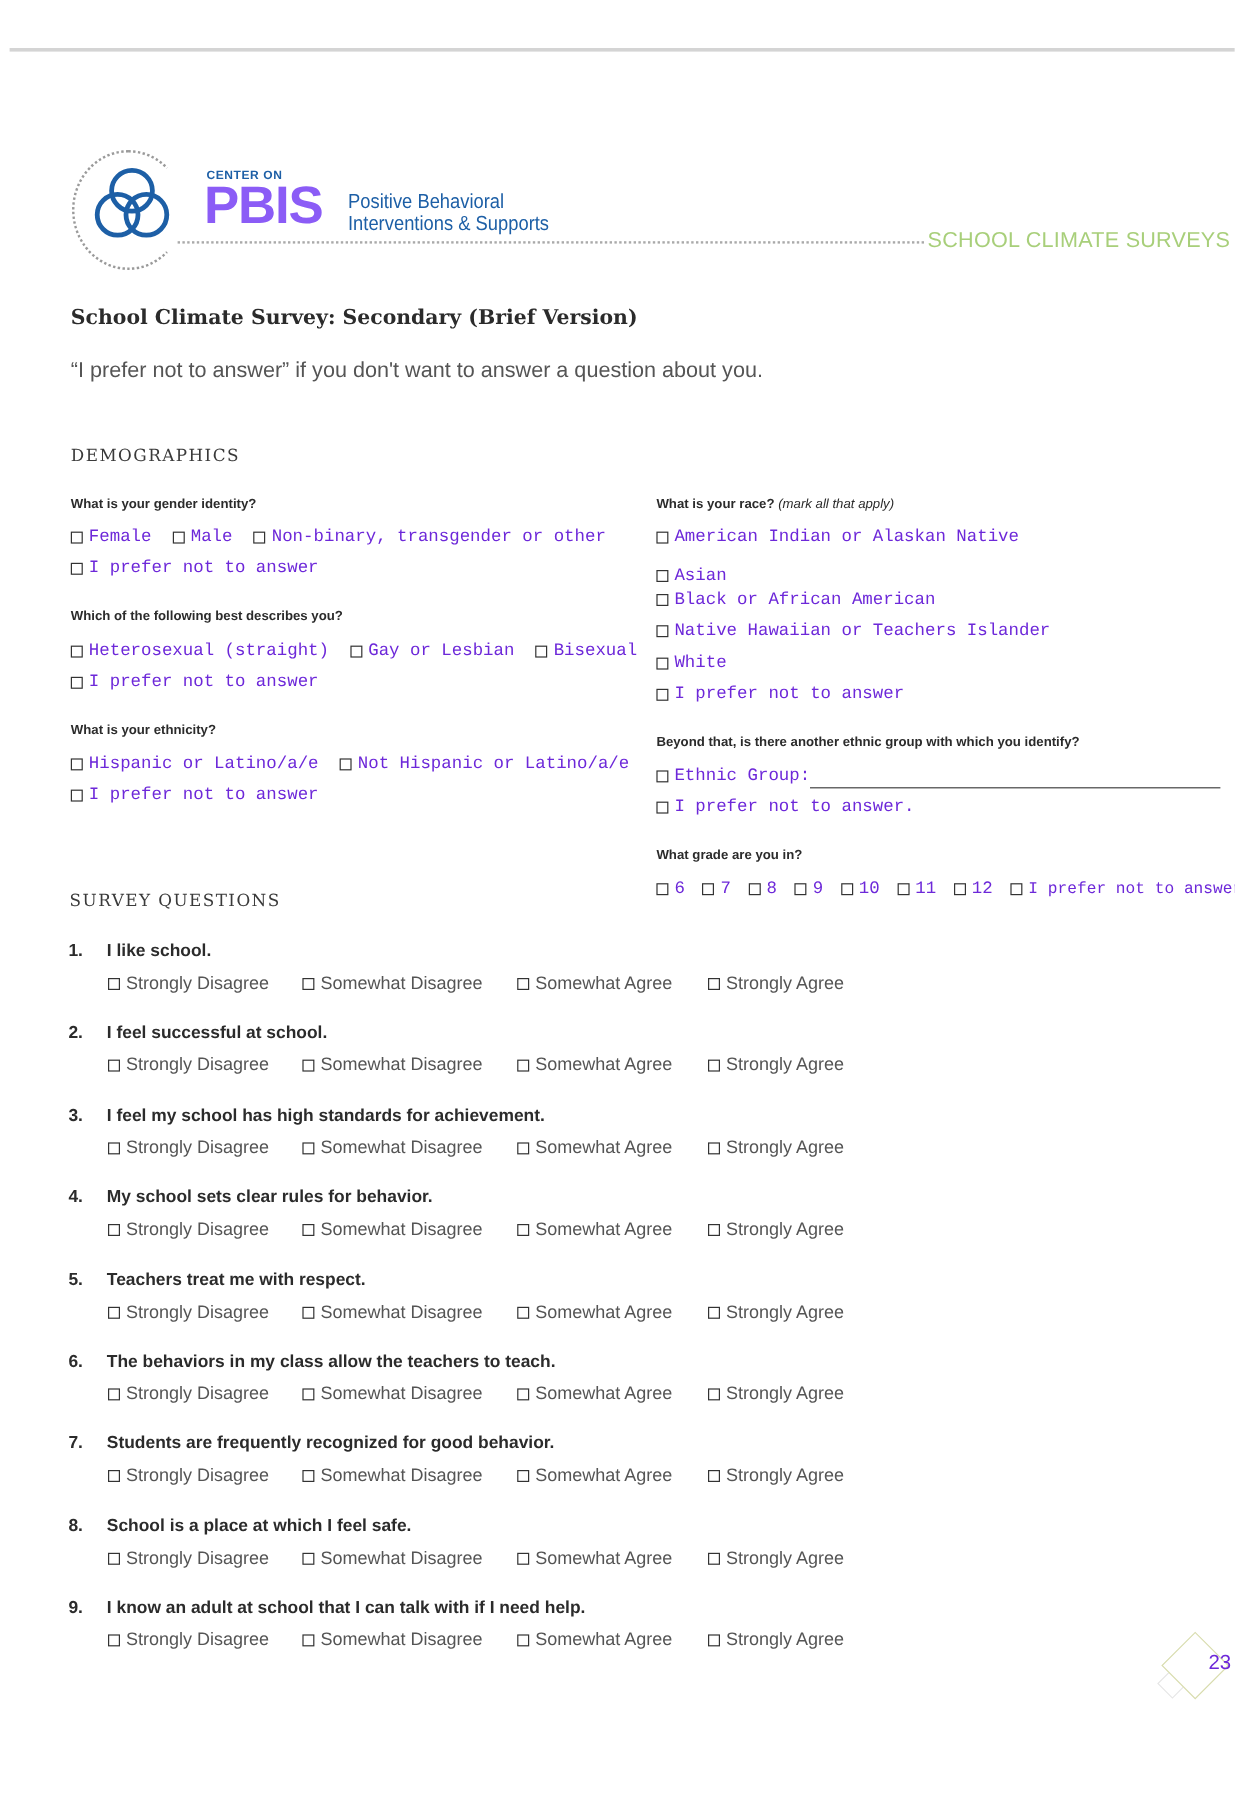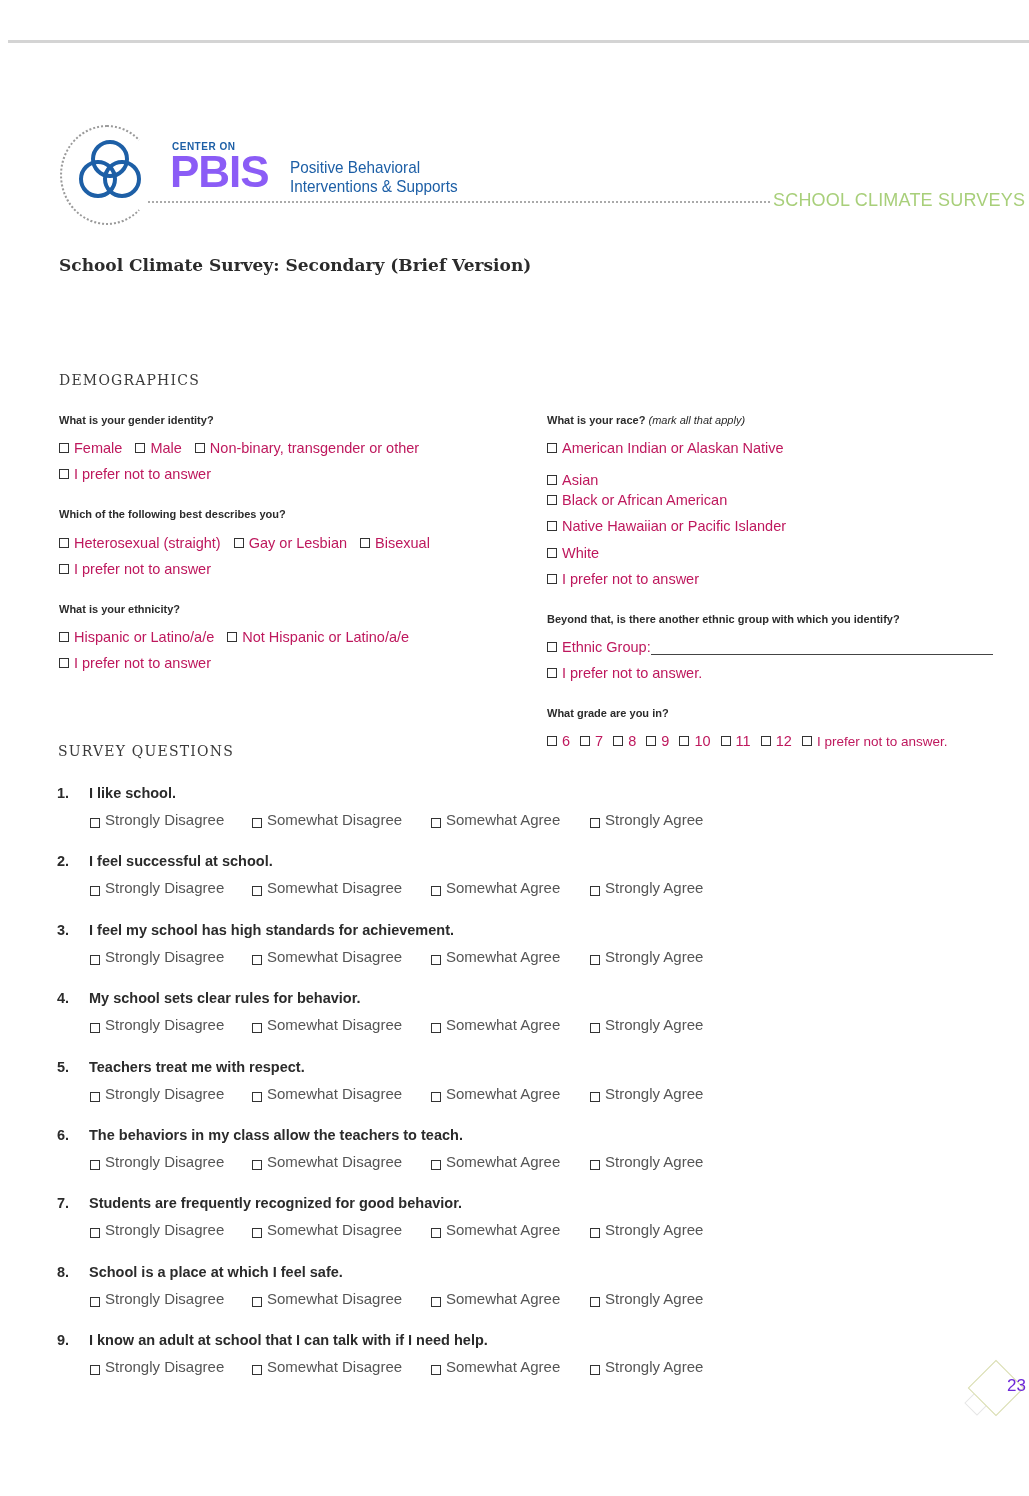--- a/index.html
+++ b/index.html
@@ -19,30 +19,30 @@
   .pbis-sub { left: 290px; top: 158px; font-family: "Liberation Sans", sans-serif; font-size: 17px; line-height: 19px; color: #1d5fa6; transform: scaleX(.9); transform-origin: left; }
   .dotline { left: 148px; top: 201px; width: 622px; border-top: 2px dotted #aaa; }
   .climate { left: 773px; top: 190px; font-family: "Liberation Sans", sans-serif; font-size: 18px; color: #a8cf7a; letter-spacing: .2px; }
 
   .doc-title { left: 59px; top: 255px; font-family: "DejaVu Serif", serif; font-weight: bold; font-size: 17px; color: #2b2b2b; }
   .intro { left: 59px; top: 293px; font-family: "Liberation Sans", sans-serif; font-size: 18px; line-height: 31px; color: #555; }
   .section { font-family: "DejaVu Serif", serif; font-size: 14px; color: #3a3a3a; letter-spacing: 1.2px; }
 
   .q { font-family: "Liberation Sans", sans-serif; font-weight: bold; font-size: 11px; color: #2b2b2b; }
   .q i { font-weight: normal; }
-  .opt-row { font-family: Liberation Sans, sans-serif; font-size: 14.5px; color: #be185d; white-space: nowrap; }
+  .opt-row { font-family: Liberation Mono, monospace; font-size: 14.5px; color: #6d28d9; white-space: nowrap; }
   .opt { display: inline-flex; align-items: center; margin-right: 9px; }
   .box { display: inline-block; width: 10px; height: 10px; border: 1.6px solid #333; margin-right: 5px; box-sizing: border-box; }
 
   .blank { display: inline-block; width: 342px; border-bottom: 1.5px solid #444; height: 14px; vertical-align: bottom; }
 
   .sq-num { font-family: "Liberation Sans", sans-serif; font-weight: bold; font-size: 14.5px; color: #2b2b2b; position: absolute; left: 57px; }
   .sq-text { font-family: "Liberation Sans", sans-serif; font-weight: bold; font-size: 14.5px; color: #2b2b2b; position: absolute; left: 89px; }
   .likert { position: absolute; left: 90px; font-family: "Liberation Sans", sans-serif; font-size: 15px; color: #555; white-space: nowrap; }
-  .likert .lk { position: absolute; display: inline-flex; align-items: flex-end; top: 0; }
+  .likert .lk { position: absolute; display: inline-flex; align-items: center; top: 0; }
   .likert .lk:nth-child(1) { left: 0; }
   .likert .lk:nth-child(2) { left: 162px; }
   .likert .lk:nth-child(3) { left: 341px; }
   .likert .lk:nth-child(4) { left: 500px; }
 
   .pagenum-wrap { left: 962px; top: 1358px; width: 64px; height: 64px; }
   .diamond { position: absolute; left: 14px; top: 10px; width: 38px; height: 38px; border: 1.5px solid #d8dcae; transform: rotate(45deg); background: #fff; }
   .diamond2 { position: absolute; left: 6px; top: 36px; width: 16px; height: 16px; border: 1px solid #e6e6e6; transform: rotate(45deg); }
   .pagenum { position: absolute; left: 0; width: 64px; top: 18px; text-align: right; font-family: "Liberation Sans", sans-serif; font-size: 17px; color: #6d28d9; }
 </style>
@@ -63,20 +63,21 @@
 <div class="abs pbis">PBIS</div>
 <div class="abs pbis-sub">
   <div>Positive Behavioral</div>
   <div>Interventions &amp; Supports</div>
 </div>
 <div class="abs dotline"></div>
 <div class="abs climate">SCHOOL CLIMATE SURVEYS</div>
 
 <div class="abs doc-title">School Climate Survey: Secondary (Brief Version)</div>
 <div class="abs intro">
+  <div>“I prefer not to answer” if you don't want to answer a question about you.</div>
 </div>
 
 <div class="abs section" style="left:59px; top:372px;">DEMOGRAPHICS</div>
 
 <div class="abs q" style="left:59px; top:414px;">What is your gender identity?</div>
 <div class="abs opt-row" style="left:59px; top:440px;">
   <span class="opt">
       <span class="box"></span>
       <span>Female</span>
     </span>
@@ -146,21 +147,21 @@
 <div class="abs opt-row" style="left:547px; top:472px;"><span class="opt">
       <span class="box"></span>
       <span>Asian</span>
     </span></div>
 <div class="abs opt-row" style="left:547px; top:492px;"><span class="opt">
       <span class="box"></span>
       <span>Black or African American</span>
     </span></div>
 <div class="abs opt-row" style="left:547px; top:518px;"><span class="opt">
       <span class="box"></span>
-      <span>Native Hawaiian or Pacific Islander</span>
+      <span>Native Hawaiian or Teachers Islander</span>
     </span></div>
 <div class="abs opt-row" style="left:547px; top:545px;"><span class="opt">
       <span class="box"></span>
       <span>White</span>
     </span></div>
 <div class="abs opt-row" style="left:547px; top:571px;"><span class="opt">
       <span class="box"></span>
       <span>I prefer not to answer</span>
     </span></div>
 

